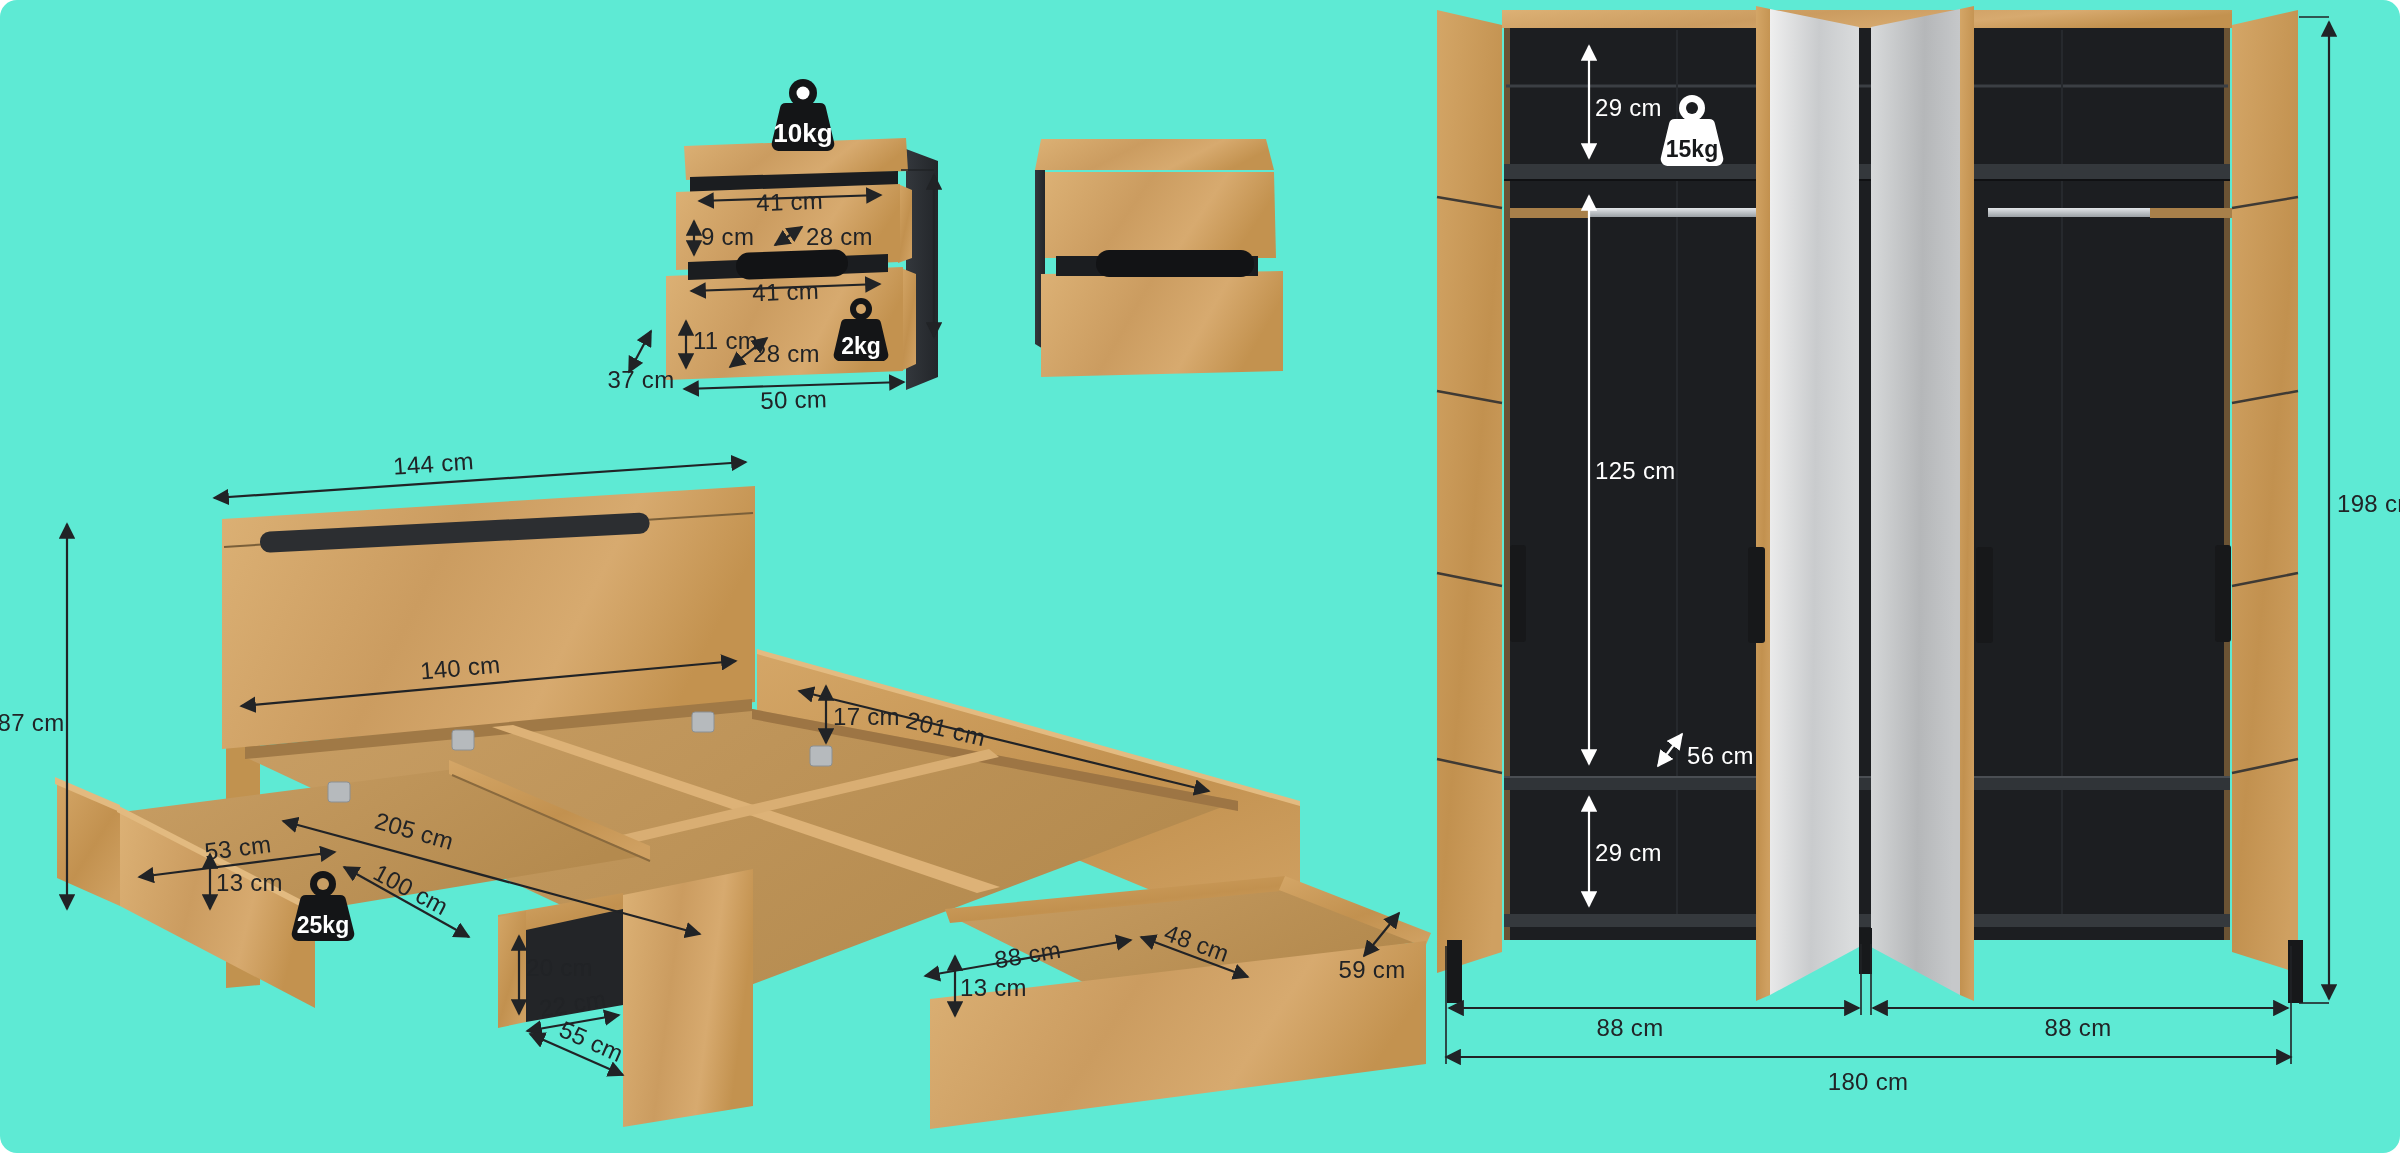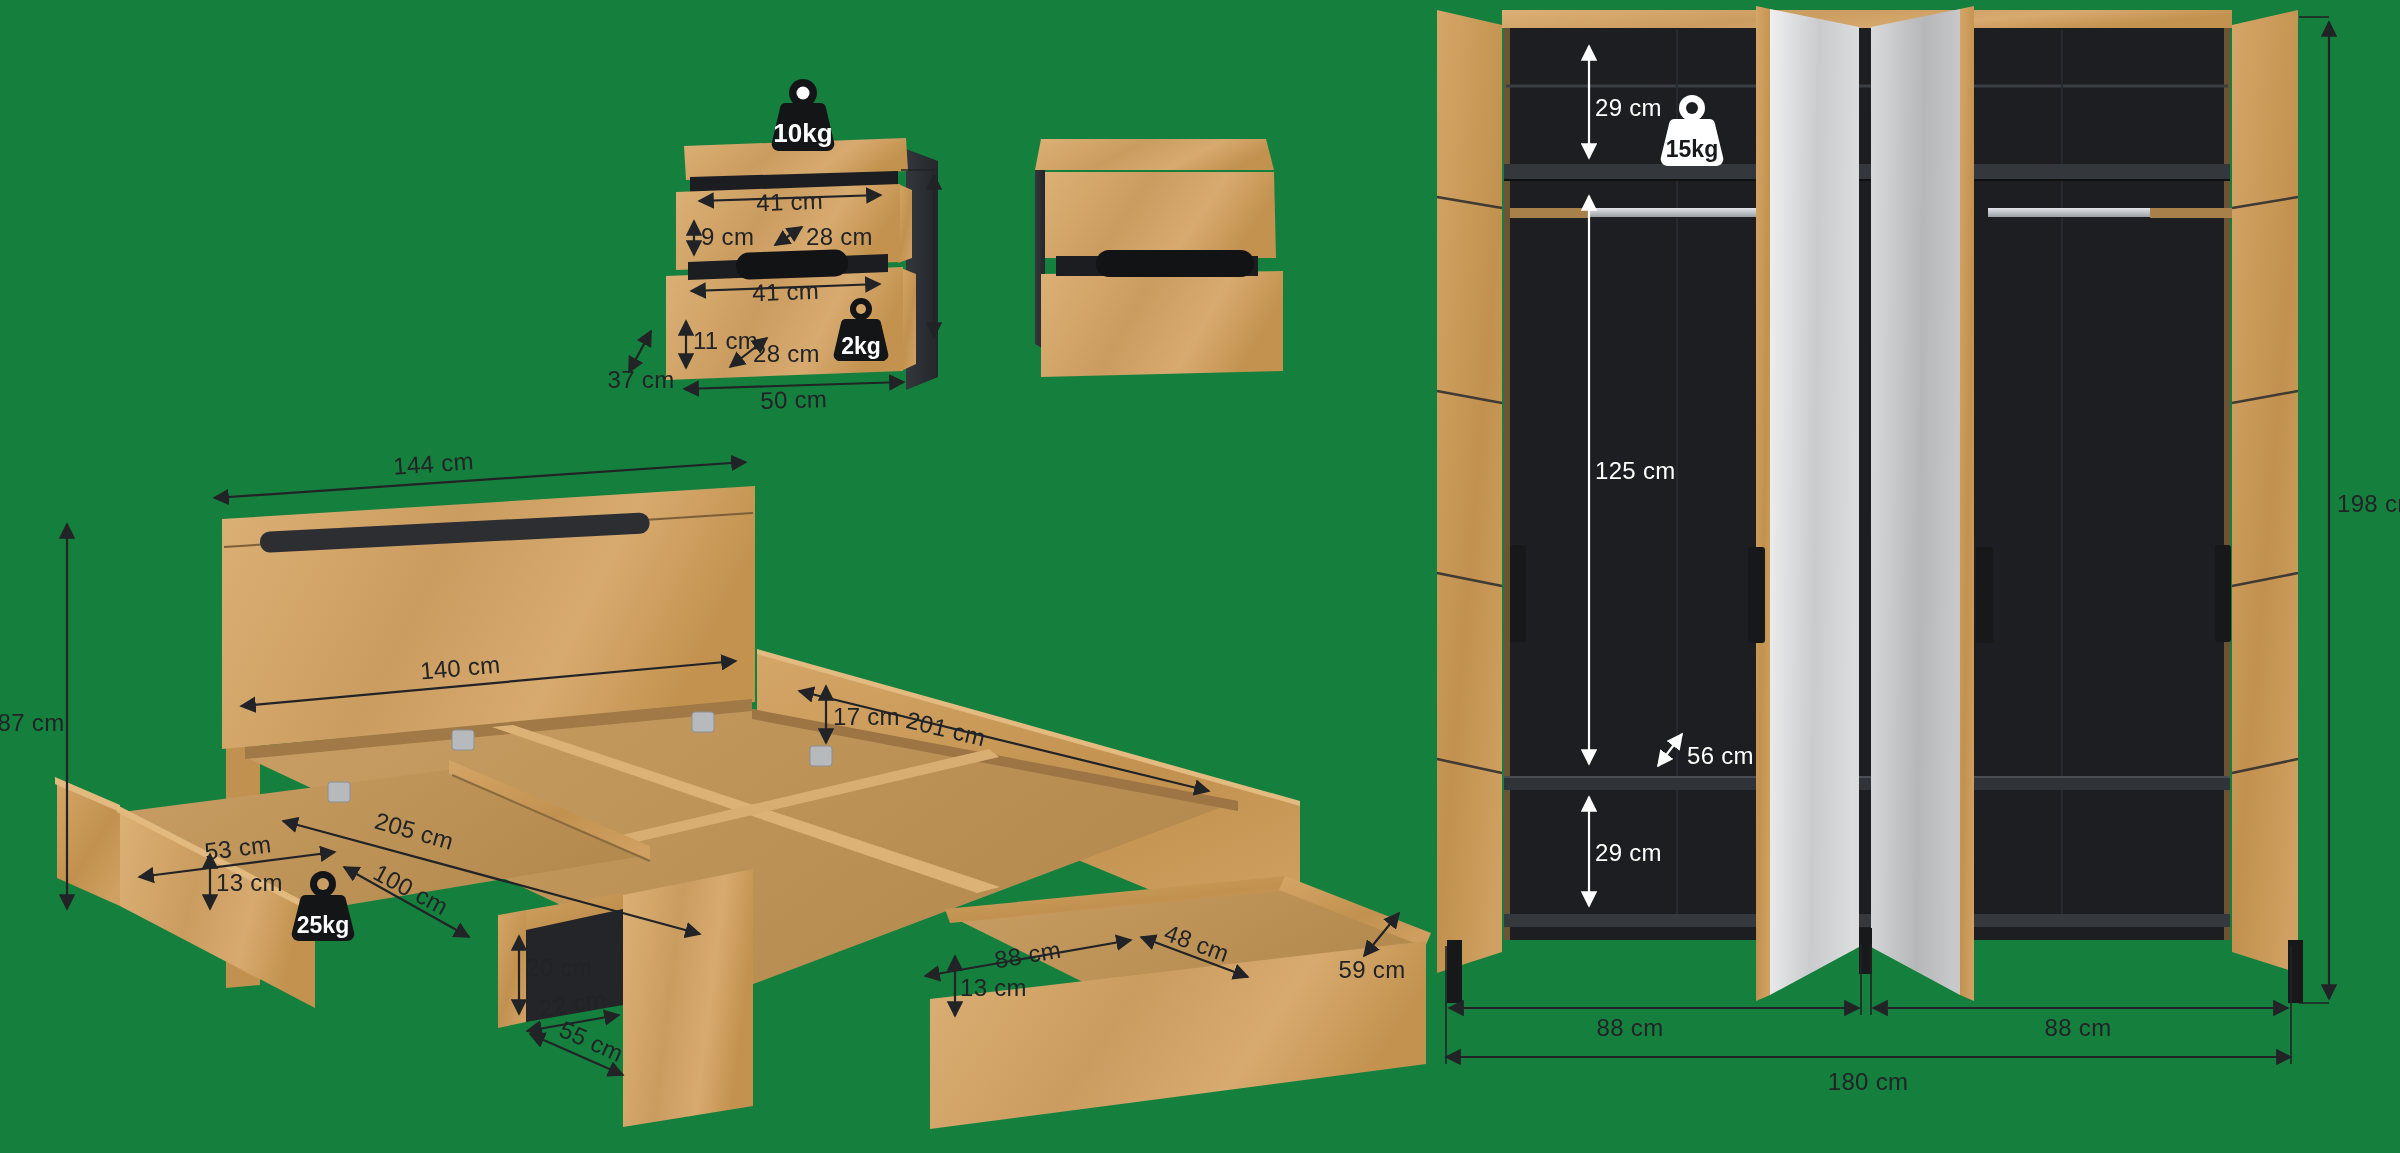--- a/index.html
+++ b/index.html
@@ -1,17 +1,17 @@
 <!DOCTYPE html>
 <html><head>
 <meta charset="utf-8">
 <style>
   html,body{margin:0;padding:0;background:#fff;}
-  #canvas{position:relative;width:2400px;height:1153px;background:#15803d;overflow:hidden;
-          font-family:"Liberation Sans",sans-serif;}
+  #canvas{position:relative;width:2400px;height:1153px;background:#5eead4;overflow:hidden;
+          font-family:"Liberation Sans",sans-serif;border-radius:17px;}
   svg{position:absolute;left:0;top:0;}
   .wood{fill:url(#gw);}
   .wood2{fill:url(#gw2);}
   .floor{fill:url(#gf);}
   .darkp{fill:url(#gd);}
   .mir{fill:url(#gm);}
   .mir2{fill:url(#gm2);}
   .silver{fill:url(#gs);}
   .dim{stroke:#212326;stroke-width:2.2;fill:none;}
   .dimw{stroke:#ffffff;stroke-width:2.2;fill:none;}

